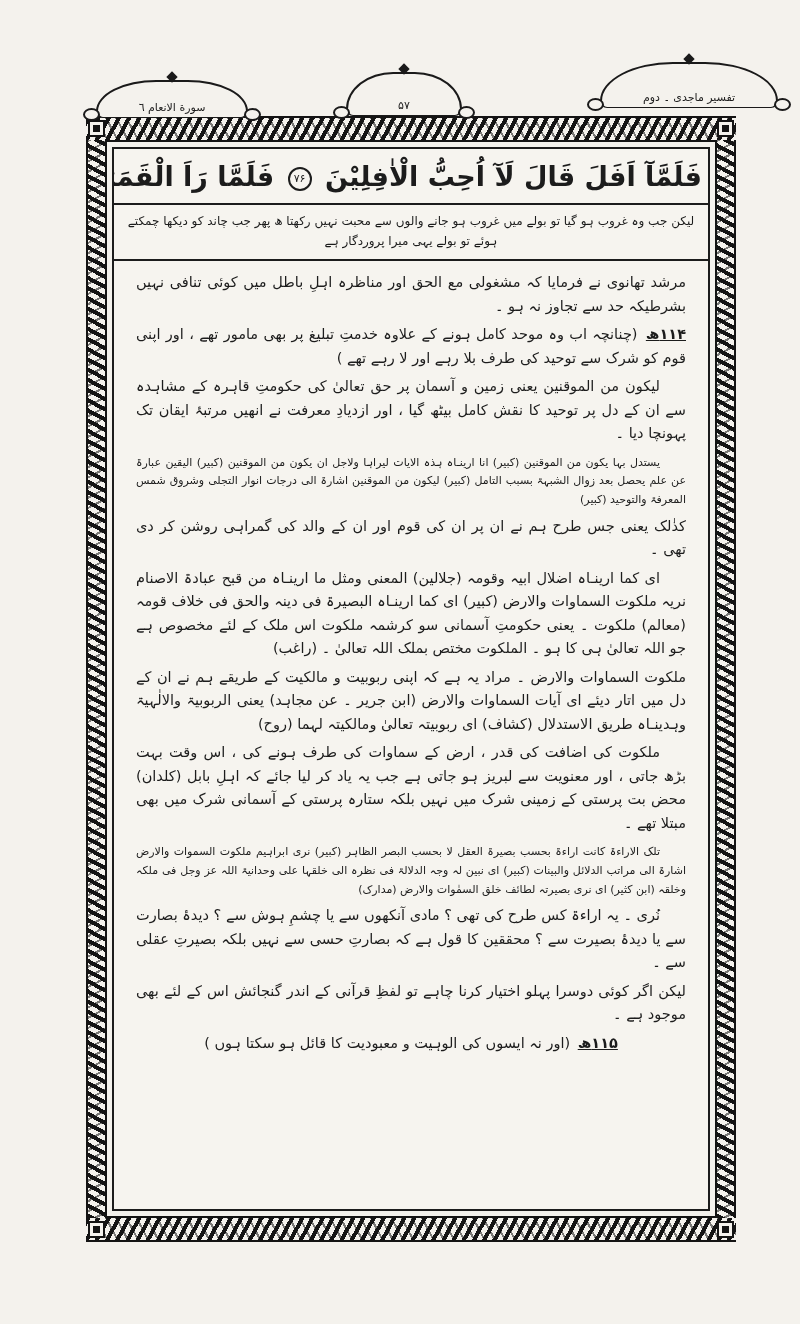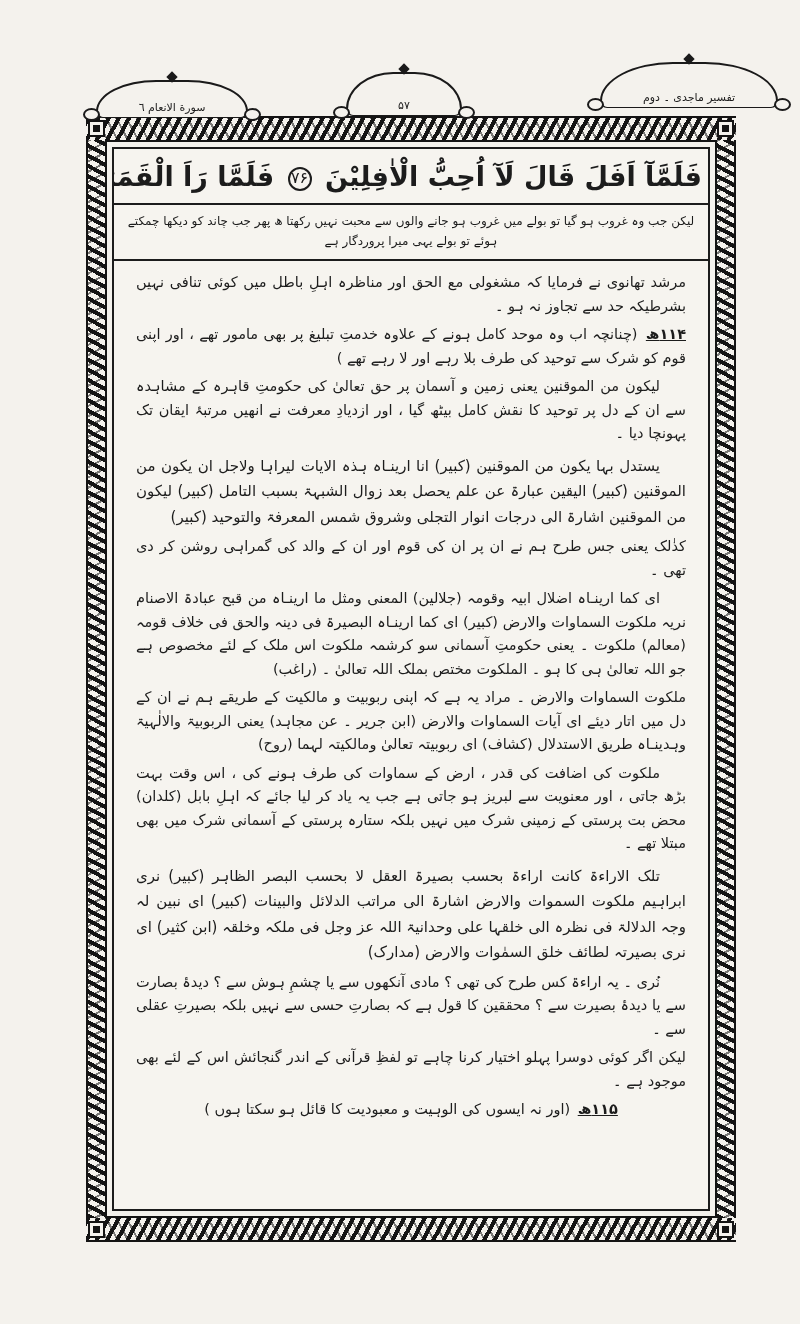--- a/index.html
+++ b/index.html
@@ -70,34 +70,34 @@
     display:flex; flex-direction:column; overflow:hidden;
   }
   .verse-box{
     border-bottom:2px solid #1c1c1c;
     padding:9px 6px 7px; text-align:center; direction:rtl;
     font-size:27px; font-weight:bold; line-height:1.4; white-space:nowrap; overflow:hidden;
   }
   .ayah-circle{
     display:inline-flex; align-items:center; justify-content:center;
     width:24px; height:24px; border:2px solid #1c1c1c; border-radius:50%;
-    font-size:16px; font-weight:normal; vertical-align:middle; margin:0 4px;
+    font-size:11px; font-weight:normal; vertical-align:middle; margin:0 4px;
   }
   .trans-box{
     border-bottom:2px solid #1c1c1c;
     padding:7px 10px 8px; text-align:center; direction:rtl;
     font-size:12px; line-height:1.65; overflow:hidden;
   }
   .commentary{
     flex:1; padding:10px 22px 6px; direction:rtl; overflow:hidden;
     font-size:14.5px; line-height:1.62; text-align:justify;
   }
   .para{ margin-bottom:5px; }
   .indent{ text-indent:26px; }
-  .naskh{ font-size:15px; line-height:1.7;margin-top:8px; }
+  .naskh{ font-size:11px; line-height:1.7;margin-top:8px; }
   .center{ text-align:center; text-indent:0; }
   .fn-marker{ text-decoration:underline; font-weight:bold; padding-left:3px; }
 </style>
 </head>
 <body>
 
 <div class="scan">
 
   <div class="crown crown-left">
     <span class="finial"></span>

